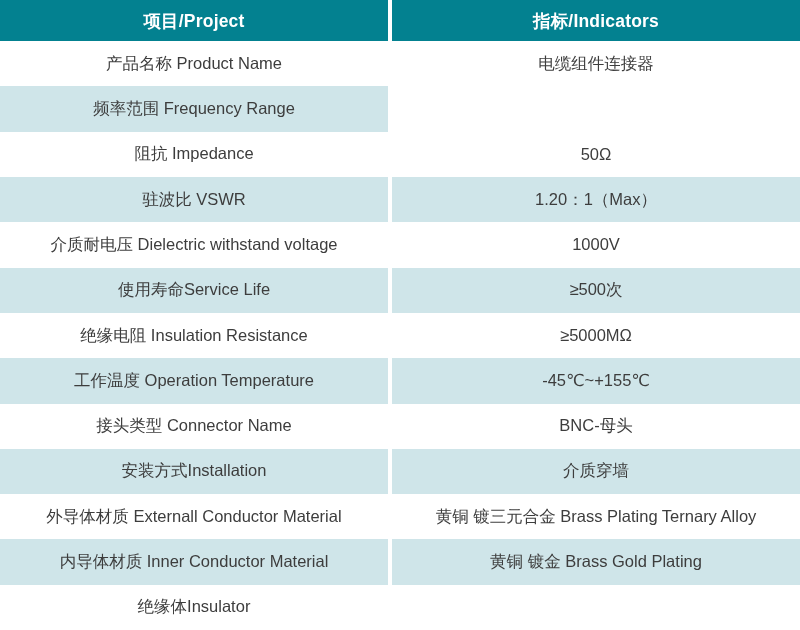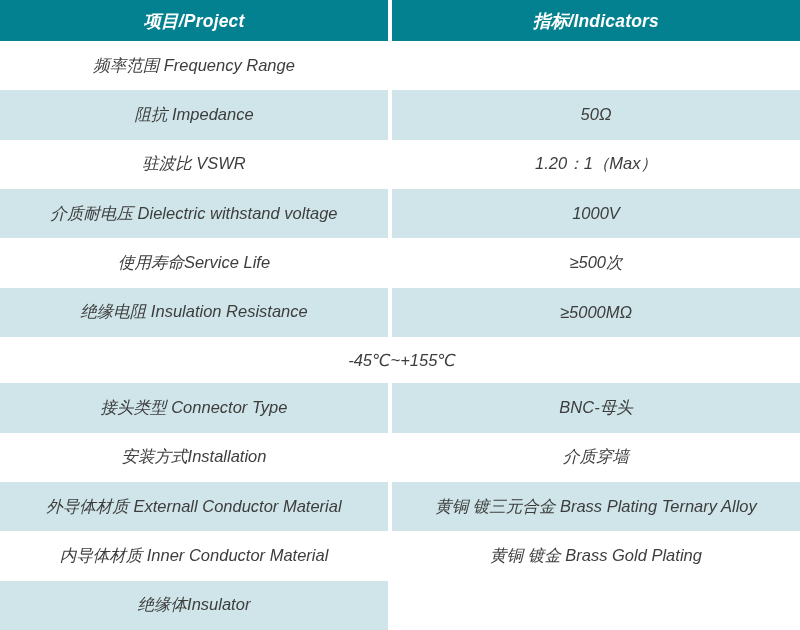--- a/index.html
+++ b/index.html
@@ -2,21 +2,21 @@
 <html style="--header-bg: #038190; --row-alt-bg: #cfe5e9; --row-bg: #ffffff; --header-text: #ffffff; --body-text: #3d3d3d;"><head>
 <meta charset="utf-8">
 <style>
   :root{
     --header-bg:#038190;
     --row-alt-bg:#cfe5e9;
     --row-bg:#ffffff;
     --header-text:#ffffff;
     --body-text:#3d3d3d;
   }
-  *{margin:0;padding:0;box-sizing:border-box;font-style:italic;}
+  *{margin:0;padding:0;box-sizing:border-box;}
   html,body{width:800px;height:630px;overflow:hidden;background:#fff;}
   body{font-family:"Liberation Sans","DejaVu Sans",sans-serif;}
 
   .spec-table{
     width:800px;height:630px;
     display:flex;flex-direction:column;
     background:#fff;
   }
 
   .tr{display:flex;flex-direction:row;width:100%;}
@@ -52,20 +52,25 @@
 <body>
 
 <div class="spec-table">
 
   <div class="tr header-row">
     <div class="cell cell-left">项目/Project</div>
     <div class="gutter"></div>
     <div class="cell cell-right">指标/Indicators</div>
   </div>
 
+  <div class="tr data-row">
+    <div class="cell cell-left">产品名称 Product Name</div>
+    <div class="gutter"></div>
+    <div class="cell cell-right">电缆组件连接器</div>
+  </div>
 
   <div class="tr data-row">
     <div class="cell cell-left">频率范围 Frequency Range</div>
     <div class="gutter"></div>
   </div>
 
   <div class="tr data-row">
     <div class="cell cell-left">阻抗 Impedance</div>
     <div class="gutter"></div>
     <div class="cell cell-right">50Ω</div>
@@ -89,26 +94,27 @@
     <div class="cell cell-right">≥500次</div>
   </div>
 
   <div class="tr data-row">
     <div class="cell cell-left">绝缘电阻 Insulation Resistance</div>
     <div class="gutter"></div>
     <div class="cell cell-right">≥5000MΩ</div>
   </div>
 
   <div class="tr data-row">
+    <div class="cell cell-left">工作温度 Operation Temperature</div>
     <div class="gutter"></div>
     <div class="cell cell-right">-45℃~+155℃</div>
   </div>
 
   <div class="tr data-row">
-    <div class="cell cell-left">接头类型 Connector Type</div>
+    <div class="cell cell-left">接头类型 Connector Name</div>
     <div class="gutter"></div>
     <div class="cell cell-right">BNC-母头</div>
   </div>
 
   <div class="tr data-row">
     <div class="cell cell-left">安装方式Installation</div>
     <div class="gutter"></div>
     <div class="cell cell-right">介质穿墙</div>
   </div>
 

